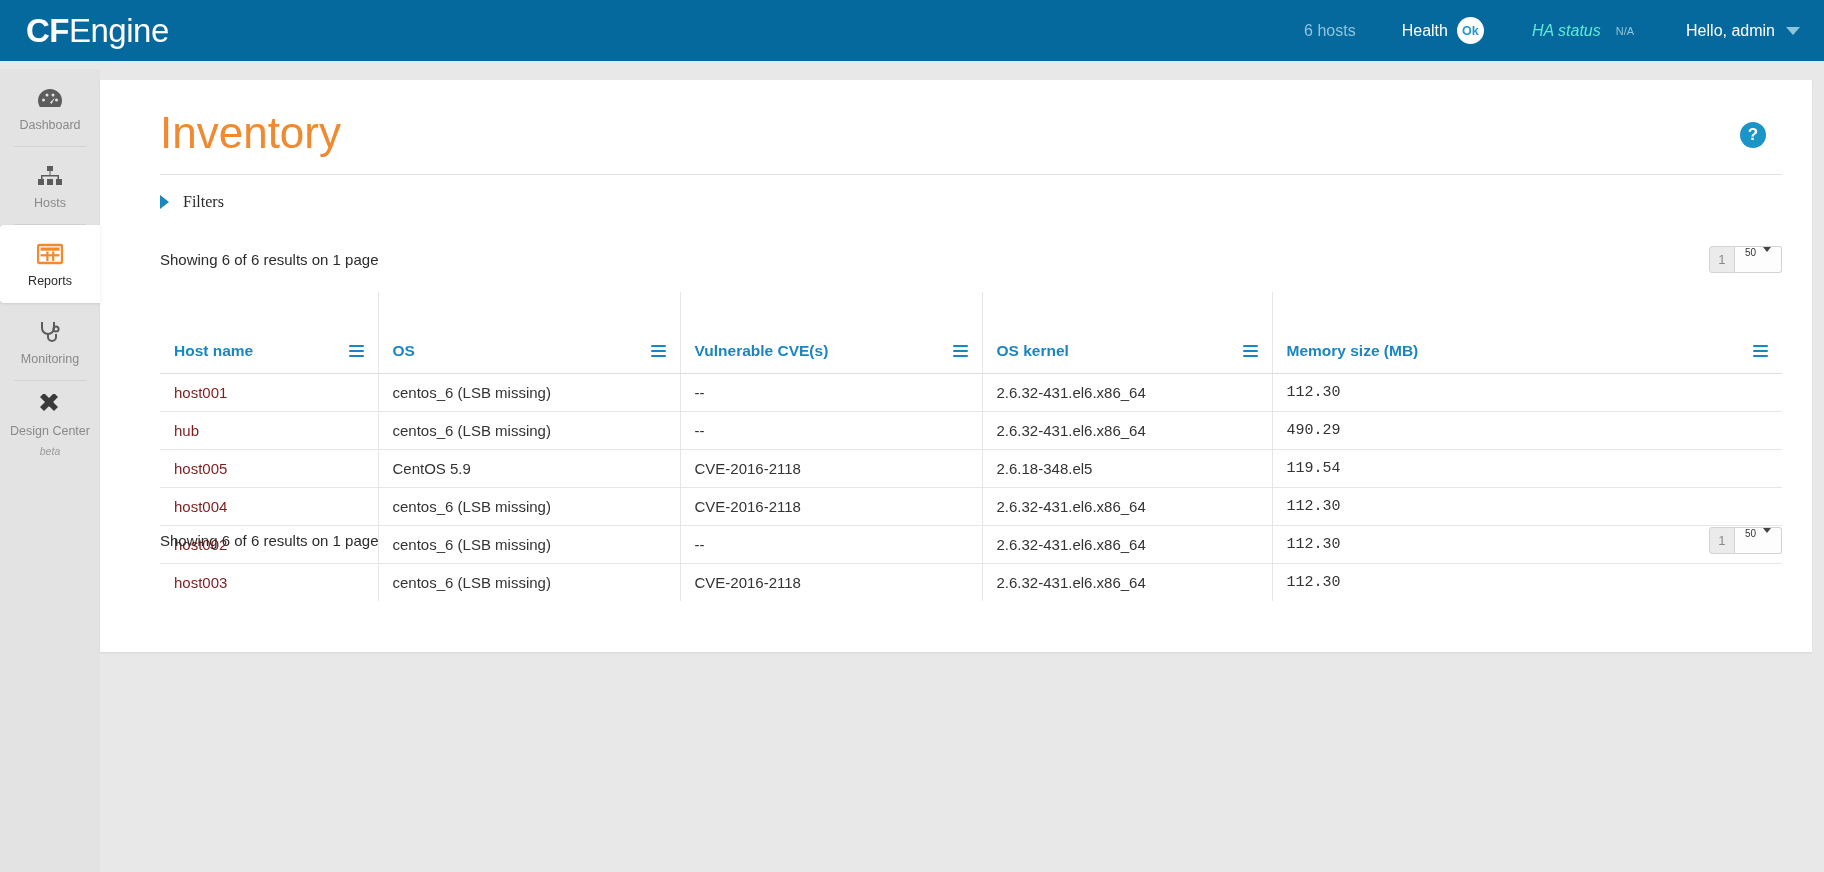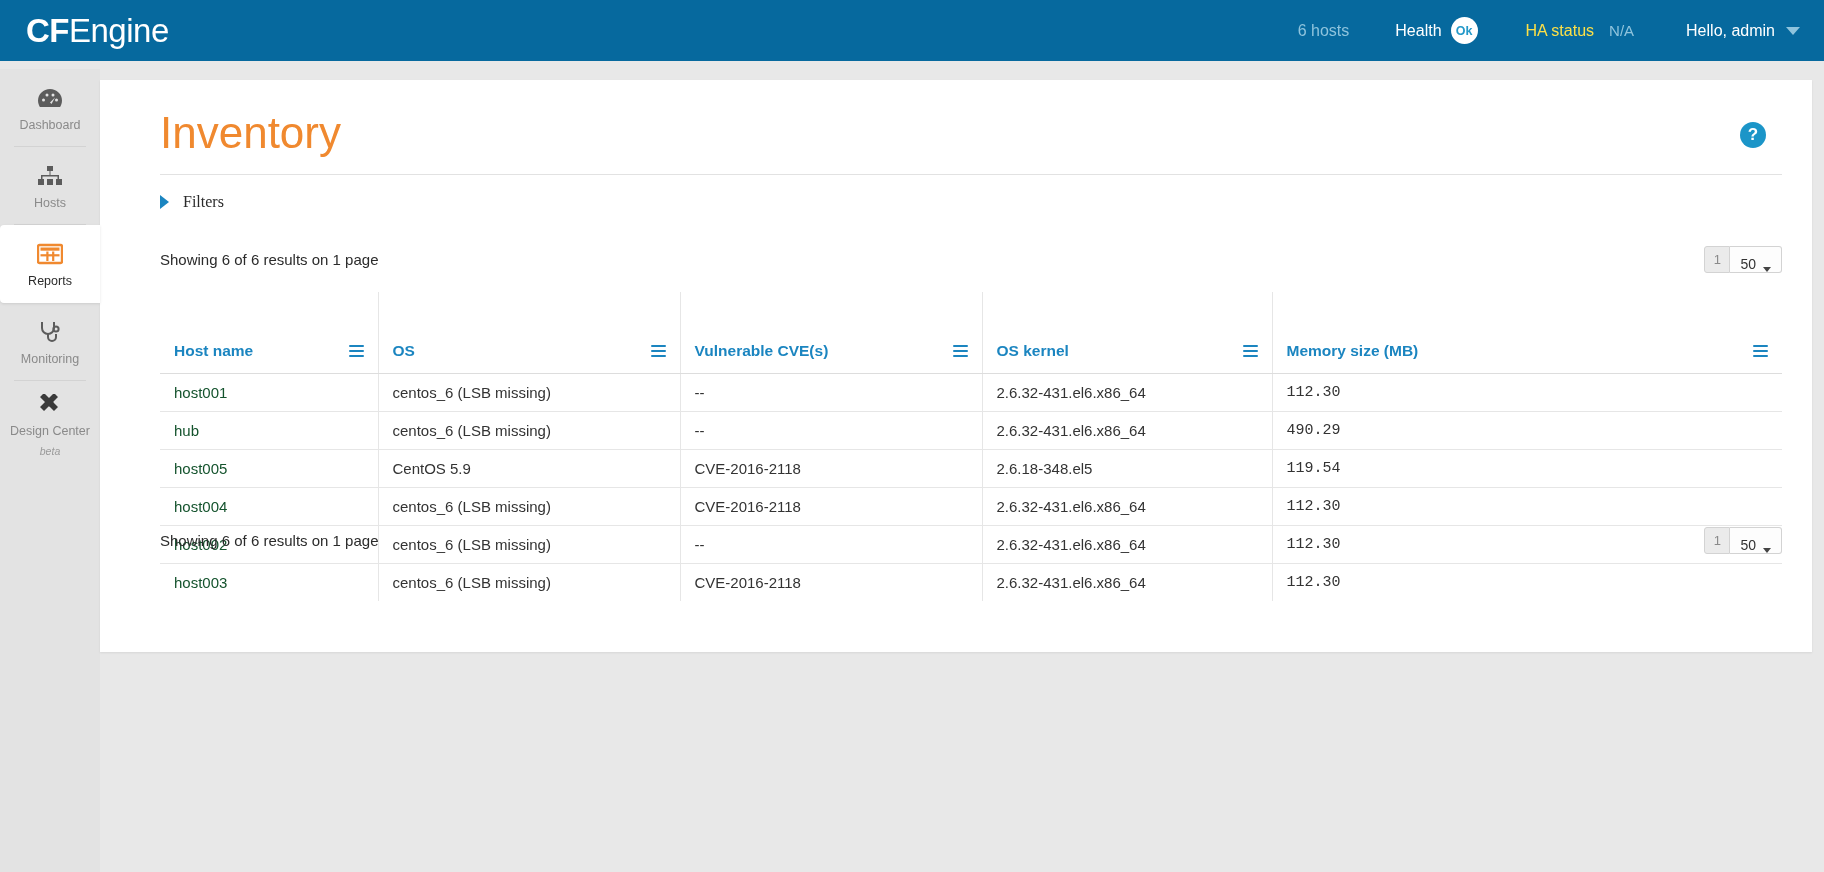--- a/index.html
+++ b/index.html
@@ -37,22 +37,22 @@
   .topnav-item { display: flex; align-items: center; white-space: nowrap; }
   .host-count { color: #8fc4dd; margin-right: 46px; }
   .health-label { color: #ffffff; margin-right: 9px; }
   .ok-badge {
     width: 27px; height: 27px; border-radius: 50%;
     background: #ffffff; color: #2499c9;
     font-size: 12.5px; font-weight: bold;
     display: flex; align-items: center; justify-content: center;
     margin-right: 48px;
   }
-  .ha-label { color: #fde047; margin-right: 15px; }
-  .ha-value { color: #8fc4dd; font-size: 15px; margin-right: 52px; }
+  .ha-label { color: #5eead4; margin-right: 15px; font-style: italic; }
+  .ha-value { color: #8fc4dd; font-size: 11px; margin-right: 52px; }
   .user-label { color: #ffffff; margin-right: 11px; }
   .caret-down {
     width: 0; height: 0;
     border-left: 7px solid transparent;
     border-right: 7px solid transparent;
     border-top: 8px solid #8fc4dd;
   }
 
   
   .sidebar {
@@ -145,22 +145,22 @@
     background: #ebebeb; border: 1px solid #d3d3d3;
     border-radius: 3px 0 0 3px;
     font-size: 13px; color: #8a8a8a;
     display: flex; align-items: center; justify-content: center;
     padding: 0 8px; cursor: pointer;
   }
   .pager-size {
     height: 27px;
     background: #fdfdfd; border: 1px solid #d3d3d3; border-left: none;
     border-radius: 0 3px 3px 0;
-    font-size: 14px; color: #333;
-    display: flex; align-items: flex-end; gap: 7px;
+    font-size: 10px; color: #333;
+    display: flex; align-items: flex-start; gap: 7px;
     padding: 0 10px; cursor: pointer;
   }
   .pager-size .tri {
     width: 0; height: 0;
     border-left: 4.5px solid transparent;
     border-right: 4.5px solid transparent;
     border-top: 5px solid #444;
   }
 
   
@@ -190,21 +190,21 @@
     padding: 10px 14px;
     border-bottom: 1px solid #e6e6e6;
     border-right: 1px solid #e6e6e6;
     height: 31px;
     white-space: nowrap;
     overflow: hidden;
     text-overflow: ellipsis;
   }
   tbody td:last-child { border-right: none; font-family: Liberation Mono, monospace; }
   tbody tr:last-child td { border-bottom: none; }
-  .hostlink { color: #14532d; text-decoration: none; cursor: pointer; }
+  .hostlink { color: #7f1d1d; text-decoration: none; cursor: pointer; }
 
   .col-host { width: 218px; }
   .col-os { width: 302px; }
   .col-cve { width: 302px; }
   .col-kernel { width: 290px; }
   .col-mem { width: 510px; }
 
   
   .actions {
     position: absolute; top: 510px; right: 30px;

